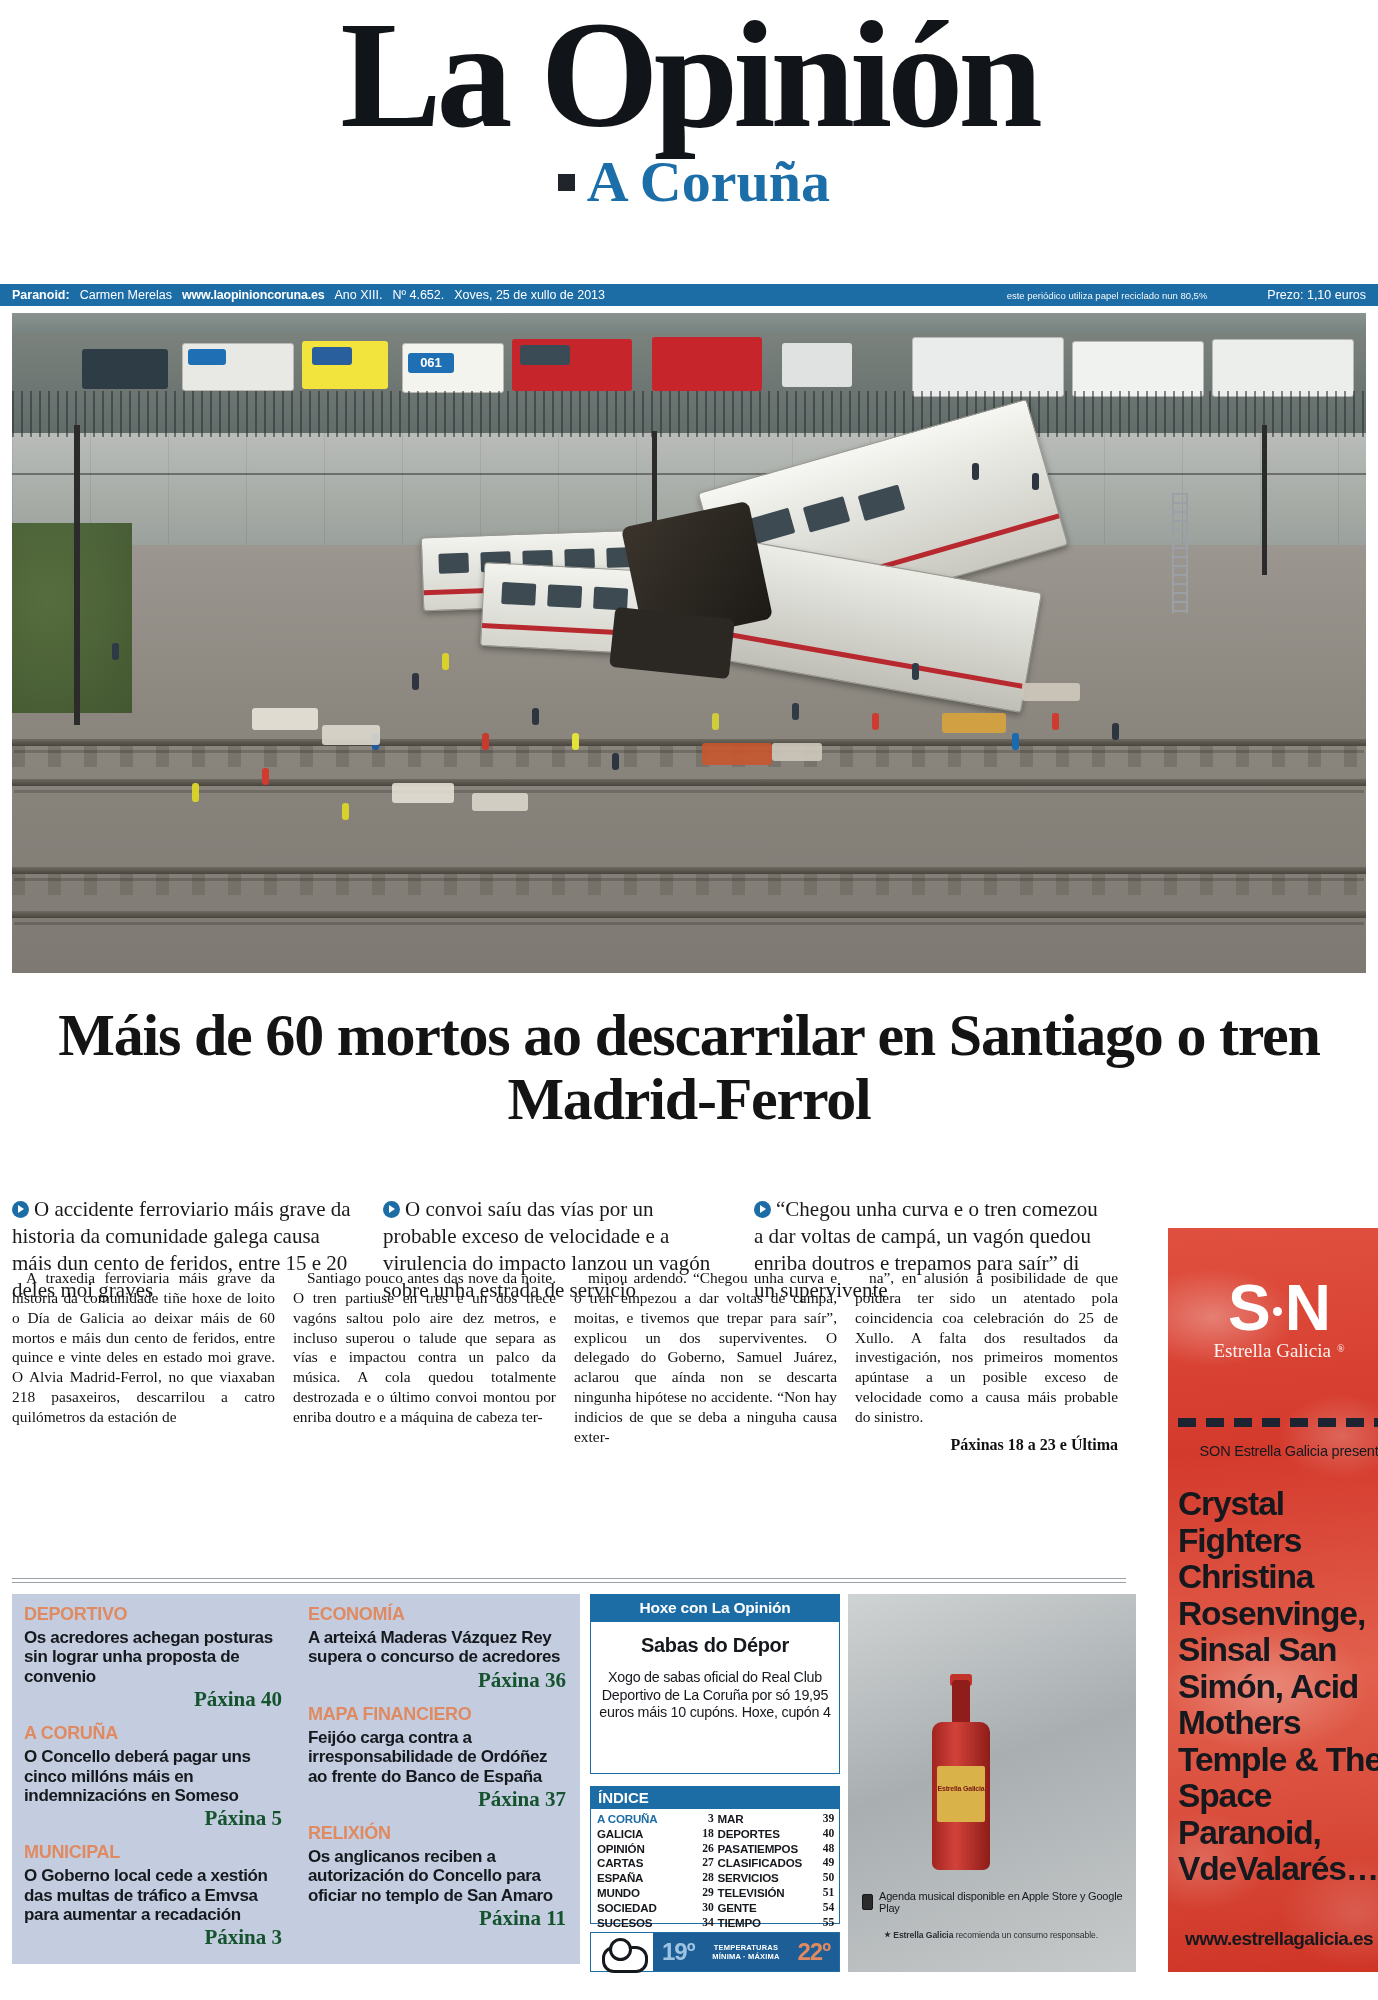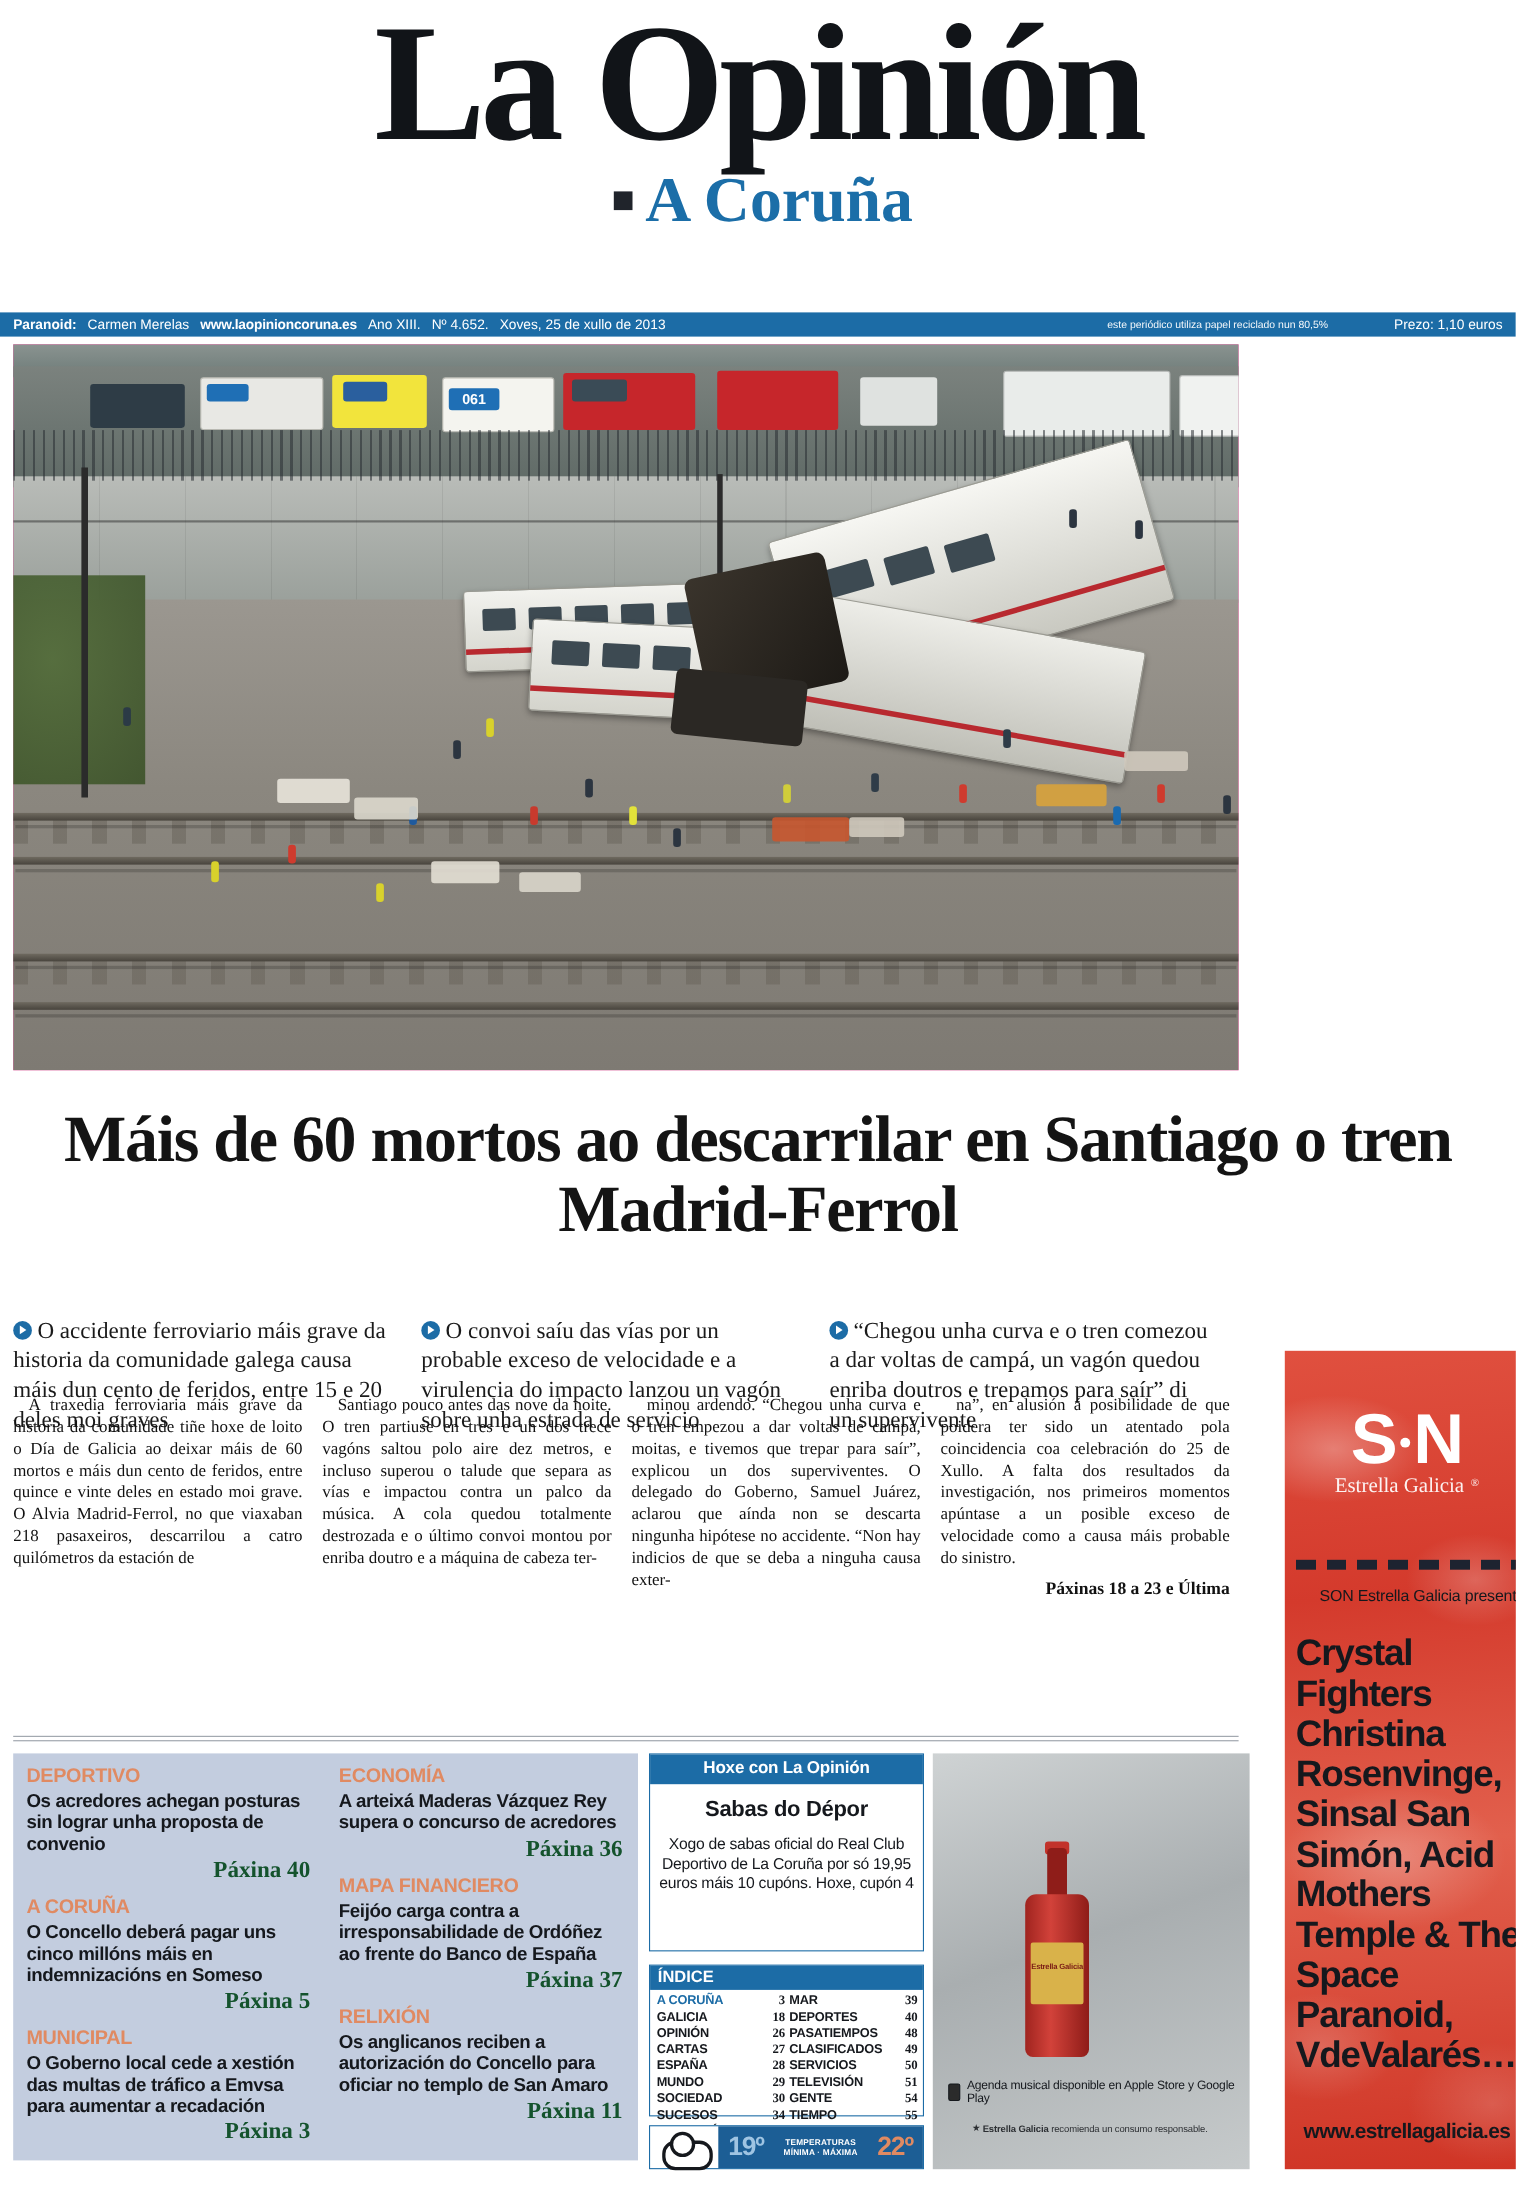--- a/index.html
+++ b/index.html
@@ -45,21 +45,21 @@
     display:flex; align-items:center;
   }
   .infobar .left{display:flex;align-items:center;gap:10px;padding-left:12px;}
   .infobar b{font-weight:bold;}
   .infobar .site{font-weight:bold;letter-spacing:-0.2px;}
   .infobar .spacer{flex:1;}
   .infobar .recy{font-size:9.5px;opacity:.95;margin-right:60px;}
   .infobar .price{font-size:12.5px;padding-right:12px;}
 
   
-  .photo-wrap{position:absolute;top:313px;left:12px;width:1114px;height:660px;overflow:hidden;background:#ec4899;}
+  .photo-wrap{position:absolute;top:313px;left:12px;width:1354px;height:660px;overflow:hidden;background:#eab308;}
   .photo{position:absolute;inset:0;}
   
   .ph-sky{position:absolute;top:0;left:0;right:0;height:30px;background:linear-gradient(#8a9390,#6d7b78);}
   .ph-road{position:absolute;top:20px;left:0;right:0;height:110px;background:linear-gradient(#7b827e,#5f6a66);}
   .ph-wall{position:absolute;top:120px;left:0;right:0;height:115px;background:linear-gradient(#b9bcb8,#9aa09b);}
   .ph-wall:after{content:"";position:absolute;inset:0;background:repeating-linear-gradient(90deg,rgba(0,0,0,.07) 0 1px,transparent 1px 78px);}
   .ph-ballast{position:absolute;top:232px;left:0;right:0;bottom:0;background:linear-gradient(#9b9790,#8b877f 40%,#7e7a73);}
   .ph-grass{position:absolute;left:0;top:210px;width:120px;height:190px;background:radial-gradient(ellipse at 30% 40%,#4f6a36,#3b5128);opacity:.9;}
   .rail{position:absolute;left:0;right:0;height:7px;background:linear-gradient(#6f6a60,#48443d);box-shadow:0 9px 0 -2px rgba(0,0,0,.18);}
   .ties{position:absolute;left:0;right:0;height:22px;background:repeating-linear-gradient(90deg,#6a655c 0 13px,transparent 13px 36px);opacity:.55;}

